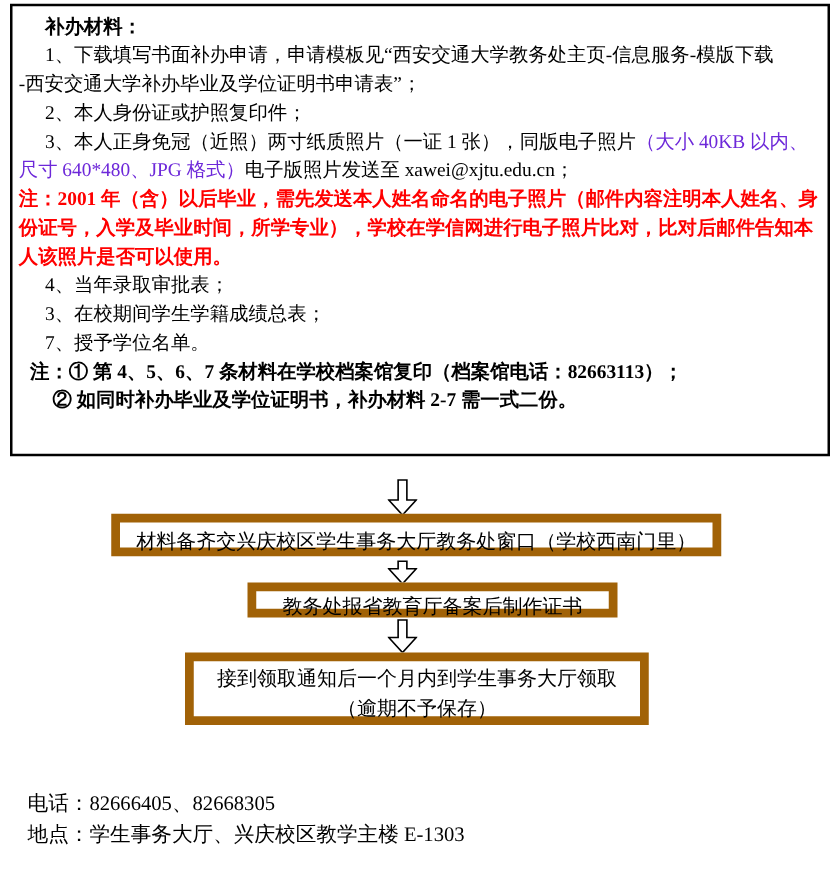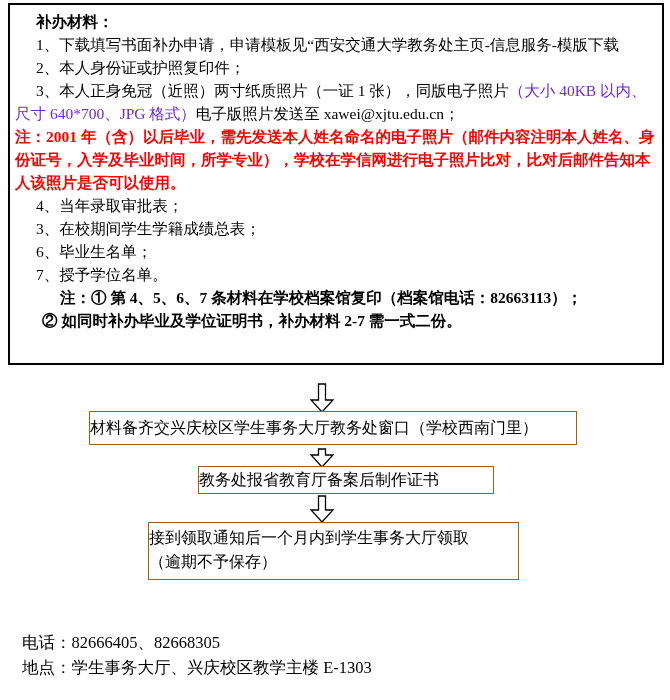--- a/index.html
+++ b/index.html
@@ -19,40 +19,41 @@
     border: 2px solid #000000;
     padding-top: 5px;
   }
   .line {
     font-size: 15.5px;
     line-height: 23px;
     white-space: nowrap;
     padding-left: 5px;
   }
   .indent  { padding-left: 26px; }
-  .note1-indent { padding-left: 14px; margin-left: 36px; }
+  .note1-indent { padding-left: 14px; }
   .note2-indent { padding-left: 32px; }
   .bold { font-weight: bold; }
   .red  { color: #6d28d9; }
   .red-bold { color: #ff0000; font-weight: bold; }
 
   
   .flow-arrow {
     position: absolute;
     left: 310px;
     width: 24px;
   }
   .arrow-1 { top: 383px; }
   .arrow-2 { top: 448px; }
   .arrow-3 { top: 495px; }
   .flow-box {
     position: absolute;
-    border: 1px solid #a16207;
+    border: 7px solid #a16207;
     background: #ffffff;
     font-size: 16px;
+    text-align: center;
   }
   .flow-box-1 {
     left: 89px; top: 411px;
     width: 488px; height: 34px;
     line-height: 32px;
   }
   .flow-box-2 {
     left: 198px; top: 466px;
     width: 296px; height: 28px;
     line-height: 26px;
@@ -71,29 +72,29 @@
     line-height: 25px;
     white-space: nowrap;
   }
 </style>
 </head>
 <body>
 
 <div class="main-box">
   <div class="line indent bold">补办材料：</div>
   <div class="line indent">1、下载填写书面补办申请，申请模板见“西安交通大学教务处主页-信息服务-模版下载</div>
+  <div class="line">-西安交通大学补办毕业及学位证明书申请表”；</div>
   <div class="line indent">2、本人身份证或护照复印件；</div>
   <div class="line indent"><span>3、本人正身免冠（近照）两寸纸质照片（一证 1 张），同版电子照片</span><span class="red">（大小 40KB 以内、</span></div>
-  <div class="line"><span class="red">尺寸 640*700、JPG 格式）</span><span>电子版照片发送至 xawei@xjtu.edu.cn；</span></div>
+  <div class="line"><span class="red">尺寸 640*480、JPG 格式）</span><span>电子版照片发送至 xawei@xjtu.edu.cn；</span></div>
   <div class="line red-bold">注：2001 年（含）以后毕业，需先发送本人姓名命名的电子照片（邮件内容注明本人姓名、身</div>
   <div class="line red-bold">份证号，入学及毕业时间，所学专业），学校在学信网进行电子照片比对，比对后邮件告知本</div>
   <div class="line red-bold">人该照片是否可以使用。</div>
   <div class="line indent">4、当年录取审批表；</div>
   <div class="line indent">3、在校期间学生学籍成绩总表；</div>
-  <div class="line indent">6、毕业生名单；</div>
   <div class="line indent">7、授予学位名单。</div>
   <div class="line note1-indent bold">注：① 第 4、5、6、7 条材料在学校档案馆复印（档案馆电话：82663113）；</div>
   <div class="line note2-indent bold">② 如同时补办毕业及学位证明书，补办材料 2-7 需一式二份。</div>
 </div>
 
 <svg class="flow-arrow arrow-1" width="24" height="30" viewBox="0 0 24 30">
   <path d="M8.5 1 H15.5 V17 H23 L12 29 L1 17 H8.5 Z" fill="#ffffff" stroke="#000000" stroke-width="1.3"></path>
 </svg>
 
 <div class="flow-box flow-box-1">材料备齐交兴庆校区学生事务大厅教务处窗口（学校西南门里）</div>

